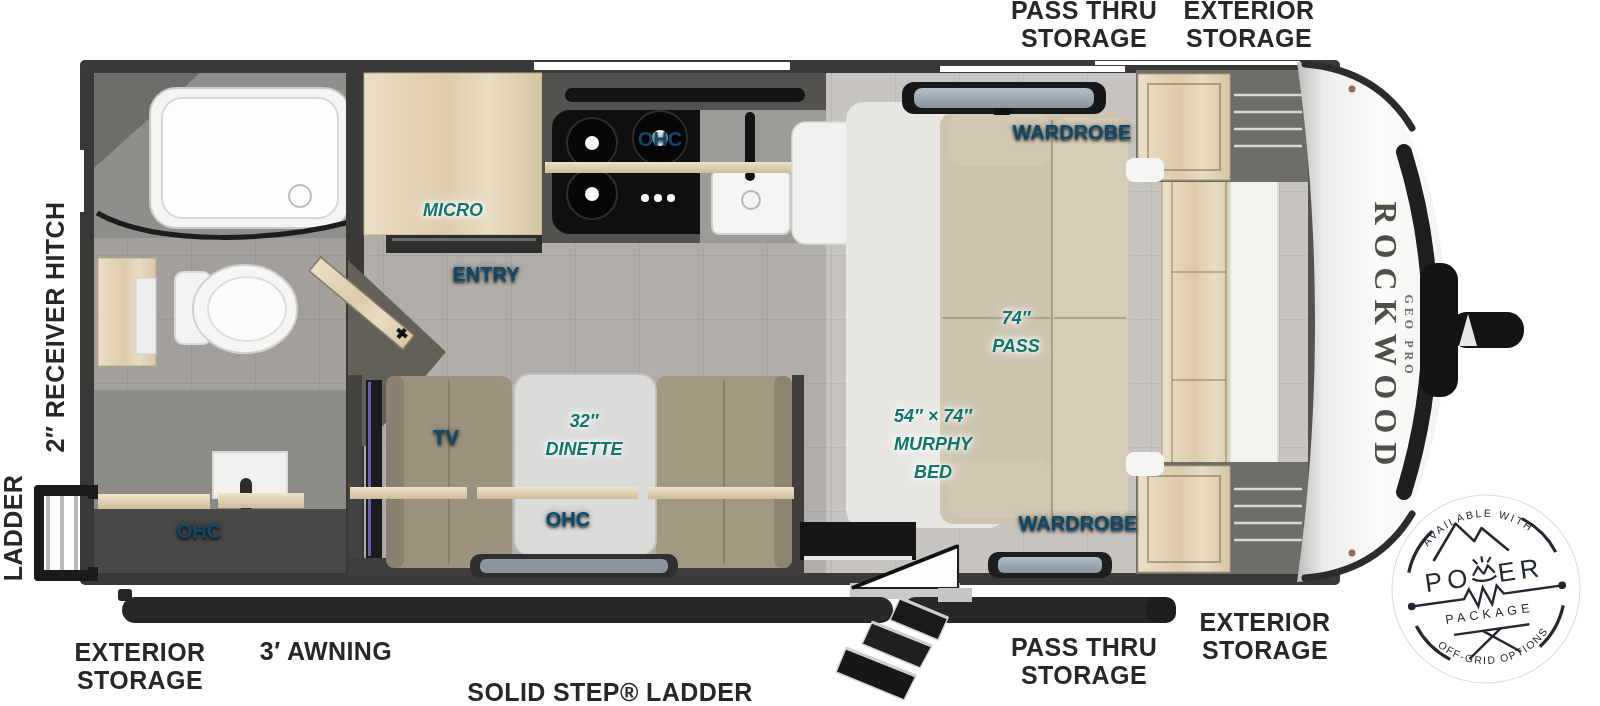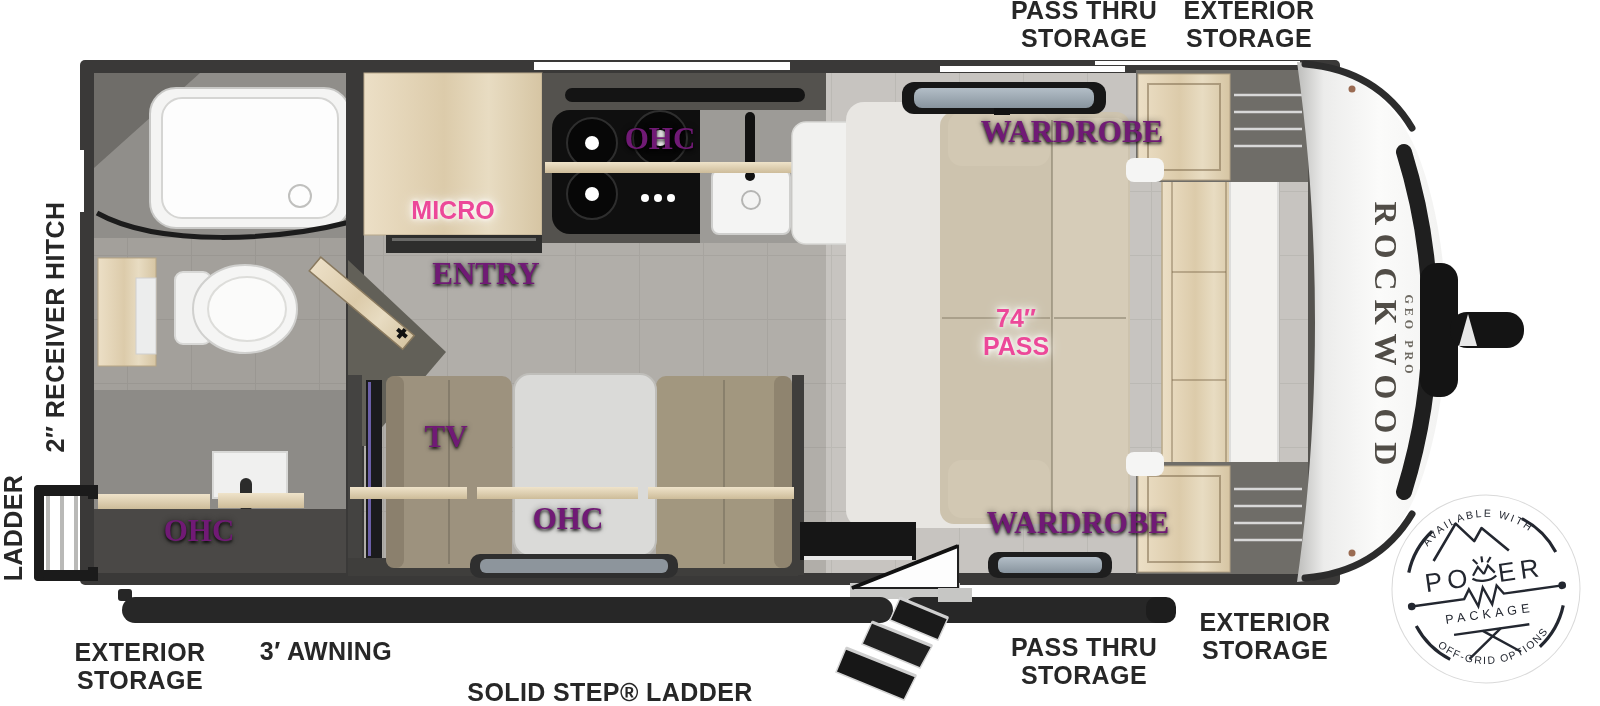--- a/index.html
+++ b/index.html
@@ -2,24 +2,24 @@
 <html><head>
 <meta charset="utf-8">
 <style>
   html,body{margin:0;padding:0;background:#ffffff;}
   #stage{position:relative;width:1600px;height:706px;background:#ffffff;overflow:hidden;
          font-family:"Liberation Sans",sans-serif;}
   .abs{position:absolute;}
   .lbl{font-family:"Liberation Sans",sans-serif;font-weight:bold;text-align:center;}
   .lbl div{white-space:nowrap;}
   .lbl-out{color:#272727;font-size:25px;line-height:28px;letter-spacing:.4px;}
-  .lbl-white{color:#701a75;font-size:31px;line-height:28px;
-             text-shadow:0 2px 3px rgba(0,0,0,.78),0 0 6px rgba(0,0,0,.45);font-family:Liberation Serif, serif;}
-  .lbl-dark{color:#ec4899;font-size:25px;line-height:28px;
-            text-shadow:0 0 4px #fff,0 0 9px rgba(255,255,255,.95),0 0 16px rgba(255,255,255,.85);}
+  .lbl-white{color:#0c4a6e;font-size:20px;line-height:28px;
+             text-shadow:0 2px 3px rgba(0,0,0,.78),0 0 6px rgba(0,0,0,.45);}
+  .lbl-dark{color:#0f766e;font-size:18px;line-height:28px;
+            text-shadow:0 0 4px #fff,0 0 9px rgba(255,255,255,.95),0 0 16px rgba(255,255,255,.85);font-style:italic;}
   .center{transform:translate(-50%,-50%);}
   .rot-ccw{transform:translate(-50%,-50%) rotate(-90deg);}
   .rot-cw{transform:translate(-50%,-50%) rotate(90deg);}
   .brand{font-family:"Liberation Serif",serif;font-weight:bold;font-size:32px;
          letter-spacing:9px;color:#514d47;white-space:nowrap;}
   .brand-sub{font-family:"Liberation Serif",serif;font-weight:bold;font-size:12px;
          letter-spacing:4px;color:#6e6a62;white-space:nowrap;}
 </style>
 </head>
 <body>
@@ -332,24 +332,33 @@
 </div>
 <div class="abs lbl lbl-white center" style="left:199px;top:531px">
   <div>OHC</div>
 </div>
 <div class="abs lbl lbl-white center" style="left:568px;top:519px">
   <div>OHC</div>
 </div>
 <div class="abs lbl lbl-white center" style="left:446px;top:437px">
   <div>TV</div>
 </div>
+<div class="abs lbl lbl-dark center" style="left:584px;top:435px">
+  <div>32″</div>
+  <div>DINETTE</div>
+</div>
 <div class="abs lbl lbl-dark center" style="left:1016px;top:332px">
   <div>74″</div>
   <div>PASS</div>
 </div>
+<div class="abs lbl lbl-dark center" style="left:933px;top:444px">
+  <div>54″ × 74″</div>
+  <div>MURPHY</div>
+  <div>BED</div>
+</div>
 <div class="abs lbl lbl-white center" style="left:1072px;top:132px">
   <div>WARDROBE</div>
 </div>
 <div class="abs lbl lbl-white center" style="left:1078px;top:523px">
   <div>WARDROBE</div>
 </div>
 
 <div class="abs brand rot-cw" style="left:1385px;top:338px">
   <span>ROCKWOOD</span>
 </div>

